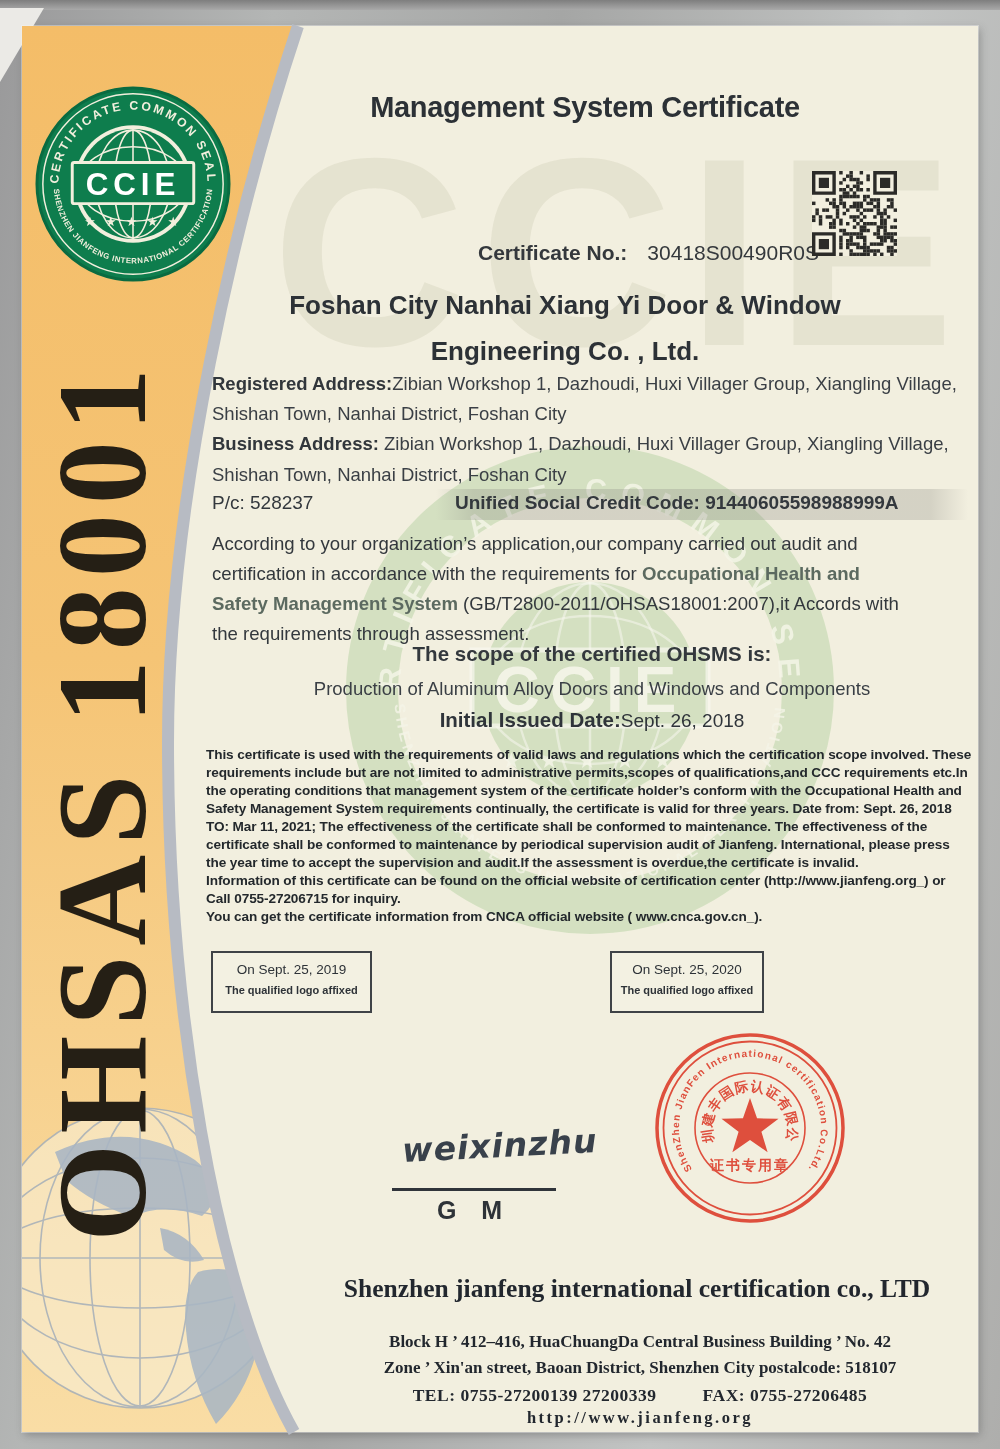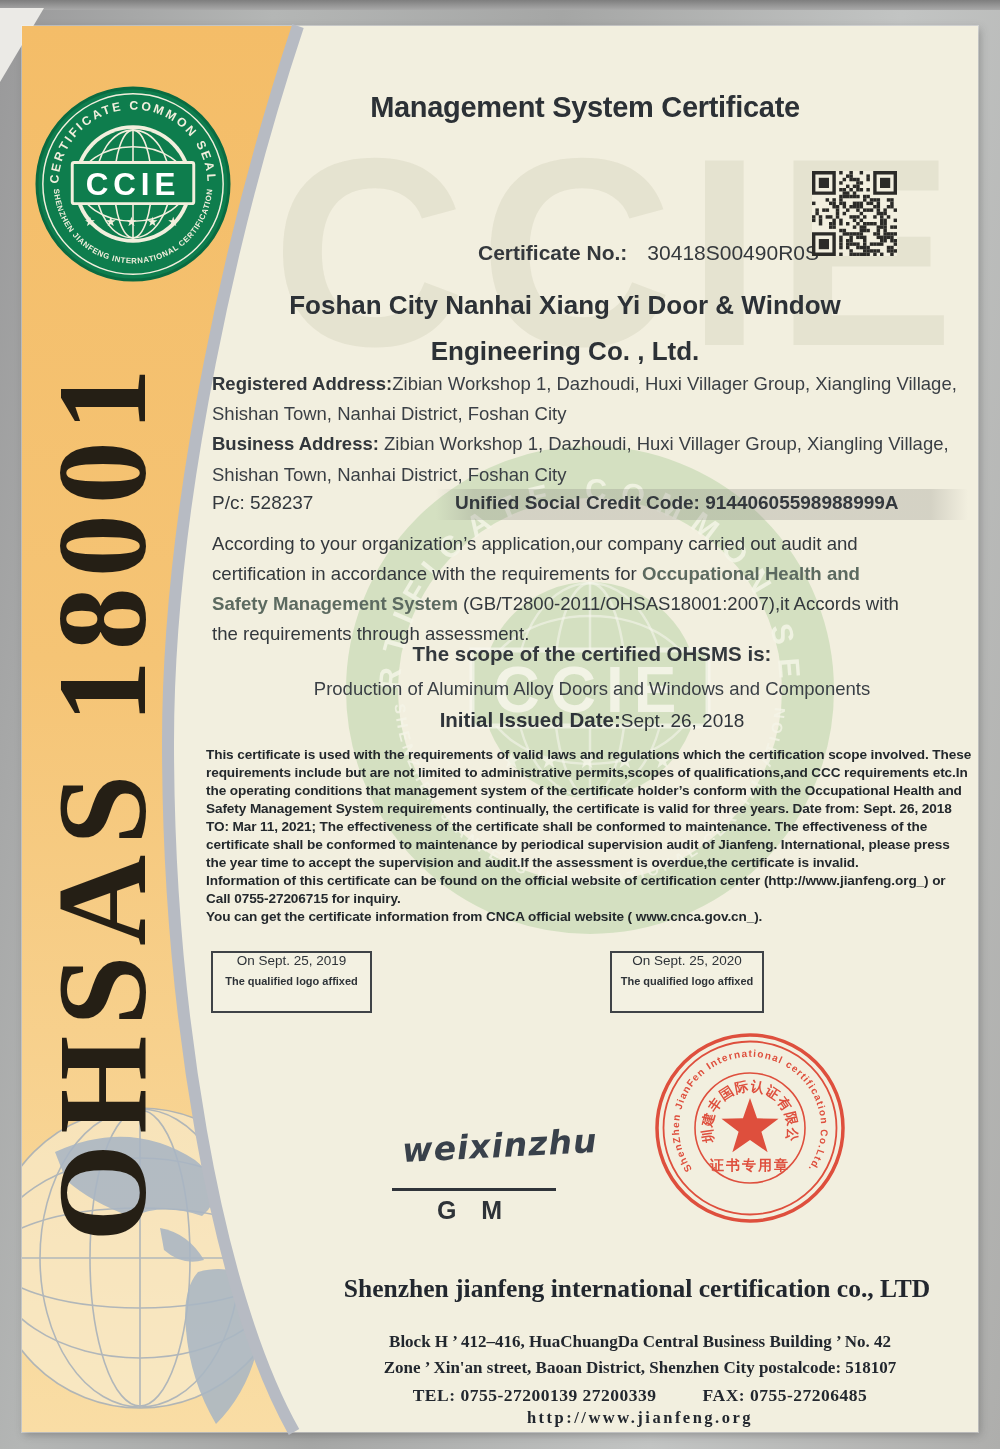--- a/index.html
+++ b/index.html
@@ -46,21 +46,21 @@
   .issued .val{font-size:19px;}
   
   .fine{position:absolute;left:206px;top:746px;width:766px;font-size:13.6px;line-height:18px;
     font-weight:600;color:#23282c;letter-spacing:-.1px;}
   .fine p{margin:0;}
   .fine .fb{font-weight:800;}
   
   .lbox{position:absolute;top:951px;height:62px;border:2px solid #3f4347;background:rgba(255,255,255,.12);
     text-align:center;color:#2e3338;}
   .lbox.b1{left:211px;width:161px;} .lbox.b2{left:610px;width:154px;}
-  .lbox .d{margin-top:0;font-size:13.5px;}
+  .lbox .d{margin-top:9px;font-size:13.5px;}
   .lbox .c{margin-top:7px;font-size:11px;font-weight:700;}
   
   .sig-name{position:absolute;left:402px;top:1126px;font-family:"DejaVu Sans",sans-serif;
     font-style:italic;font-weight:bold;font-size:33px;color:#39414b;transform:rotate(-3deg);letter-spacing:1px;}
   .sig-line{position:absolute;left:392px;top:1188px;width:164px;height:3px;background:#30343a;}
   .sig-title{position:absolute;left:392px;top:1196px;width:164px;text-align:center;
     font-size:25px;font-weight:bold;letter-spacing:9px;color:#2e3338;}
   
   .f-name{position:absolute;left:150px;top:1274px;width:974px;text-align:center;
     font-family:"Liberation Serif",serif;font-weight:bold;font-size:25.5px;color:#22272e;}

